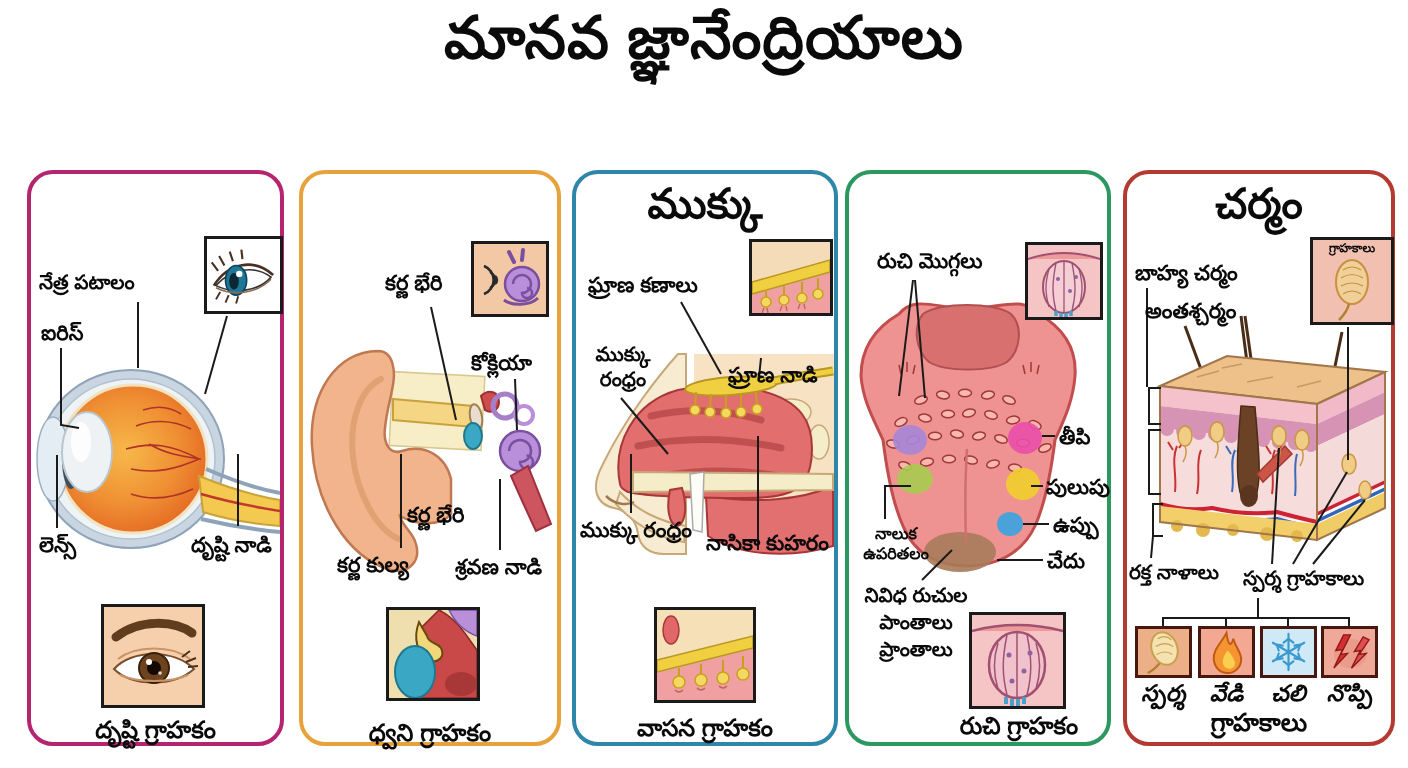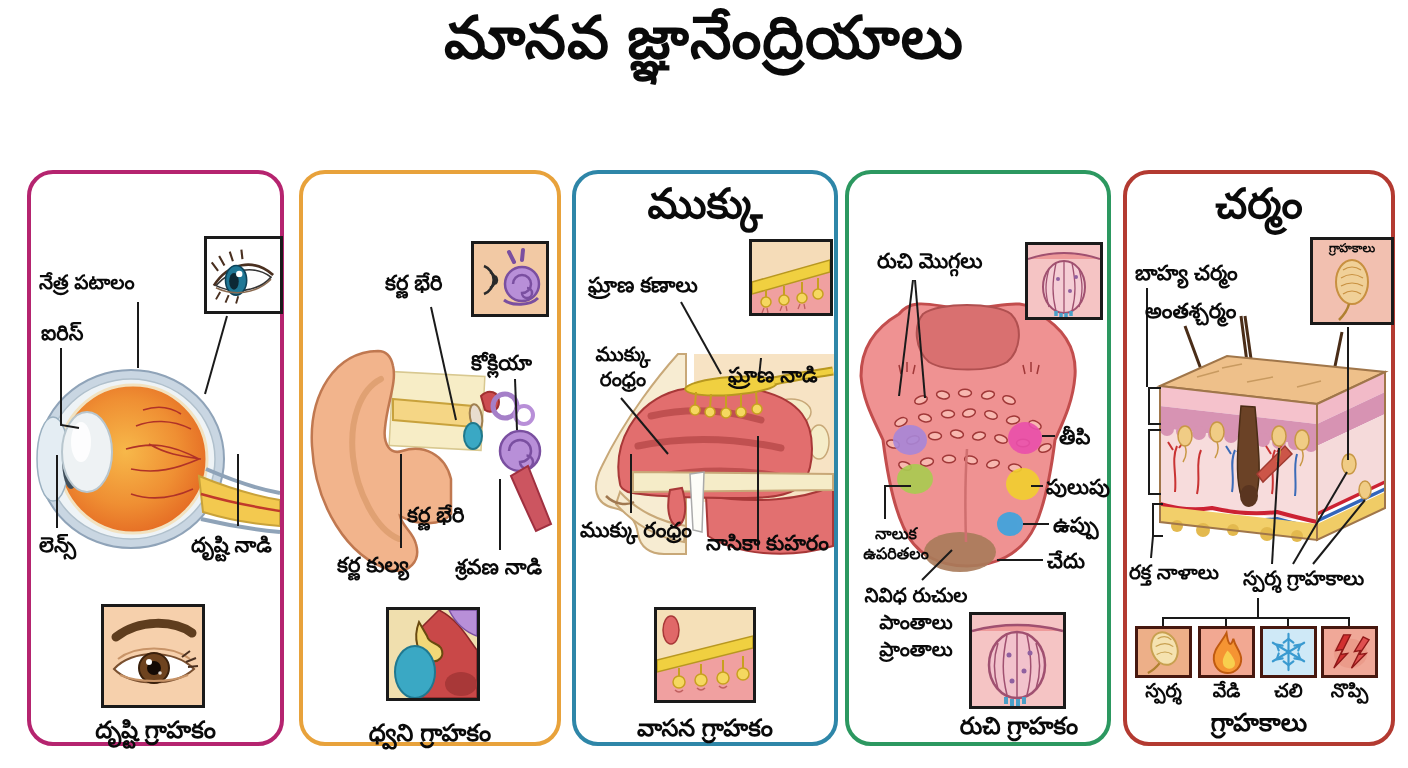--- a/index.html
+++ b/index.html
@@ -17,21 +17,21 @@
   .phead{position:absolute;top:6px;left:0;width:100%;text-align:center;
          font-size:42px;font-weight:800;margin:0;}
   .art{position:absolute;left:0;top:0;width:100%;height:100%;}
   .lbl{position:absolute;font-size:21px;font-weight:700;line-height:1.25;white-space:nowrap;}
   .wrap{white-space:normal;text-align:center;}
   .small{font-size:16px;font-weight:700;}
   .inset{position:absolute;border:3px solid #1a1a1a;background:#fff;box-sizing:border-box;overflow:hidden;}
   .inset svg{display:block;}
   .caption{position:absolute;left:0;width:100%;text-align:center;font-size:24px;font-weight:700;}
   .icon-box{position:absolute;width:57px;height:52px;border:3px solid #47180f;box-sizing:border-box;}
-  .box-label{position:absolute;width:57px;text-align:center;font-size:19px;font-weight:700;}
+  .box-label{position:absolute;width:57px;text-align:center;font-size:23px;font-weight:700;font-style:italic;}
   .inset-title{position:absolute;top:1px;left:0;width:100%;text-align:center;font-size:12px;font-weight:700;}
 </style>
 </head>
 <body>
 
 <div class="stage">
   <div class="title">మానవ జ్ఞానేంద్రియాలు</div>
 
   <div class="panel p-eye" style="border-color: rgb(181, 36, 111);">
     <svg class="art" viewBox="0 0 249 568">

